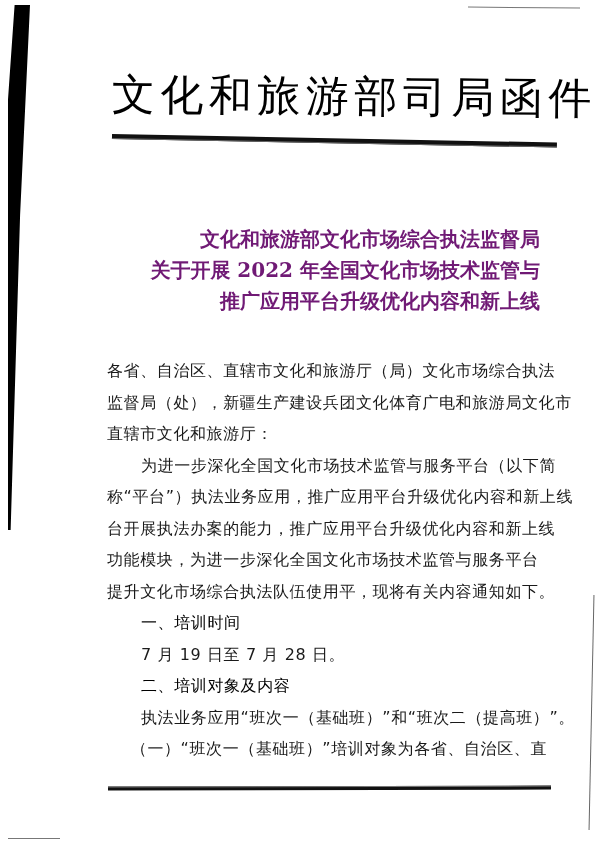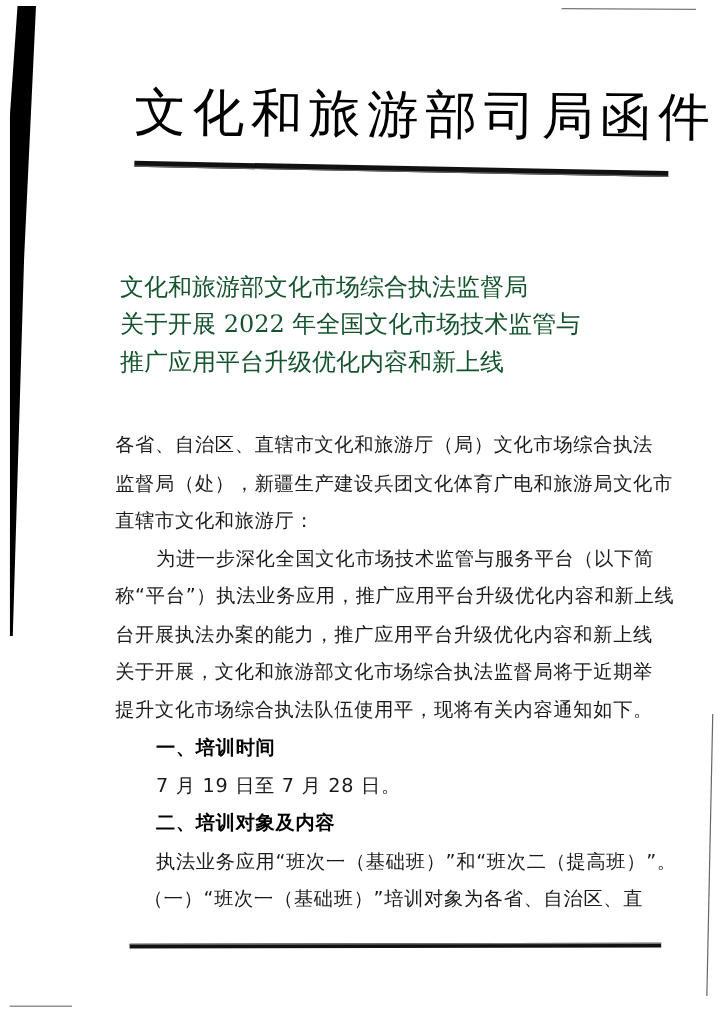--- a/index.html
+++ b/index.html
@@ -73,34 +73,34 @@
     background: #111;
     transform: rotate(1.1deg);
     transform-origin: left center;
     border-bottom: 1px solid #666;
   }
   .title {
     position: absolute;
     left: 100px;
     top: 224px;
     width: 440px;
-    text-align: left;
+    text-align: right;
     font-family: "DejaVu Serif", "Liberation Serif", serif;
-    font-weight: normal;
+    font-weight: bold;
     font-size: 20px;
     line-height: 31px;
-    color: #14532d;
+    color: #701a75;
   }
   .title-line {
     display: block;
     white-space: nowrap;
   }
   .body {
     position: absolute;
-    left: 96px;
+    left: 107px;
     top: 355px;
     width: 440px;
     font-family: "DejaVu Sans", "Liberation Sans", sans-serif;
     font-size: 16px;
     line-height: 31.5px;
     color: #1a1a1a;
   }
   .line {
     display: block;
     white-space: nowrap;
@@ -108,21 +108,21 @@
     letter-spacing: 0.6px;
   }
   .indent {
     padding-left: 34px;
   }
   .indent-sm {
     padding-left: 6px;
     text-align: right;
   }
   .heading {
-    font-weight: bold;
+    font-weight: normal;
     color: #000;
   }
   .bottom-rule {
     position: absolute;
     left: 108px;
     top: 786px;
     width: 443px;
     height: 3px;
     background: #111;
     border-top: 1px solid #777;
@@ -149,21 +149,21 @@
 <div class="body">
   <div>
     <span class="line">各省、自治区、直辖市文化和旅游厅（局）文化市场综合执法</span>
     <span class="line">监督局（处），新疆生产建设兵团文化体育广电和旅游局文化市</span>
     <span class="line">直辖市文化和旅游厅：</span>
   </div>
   <div>
     <span class="line indent">为进一步深化全国文化市场技术监管与服务平台（以下简</span>
     <span class="line">称“平台”）执法业务应用，推广应用平台升级优化内容和新上线</span>
     <span class="line">台开展执法办案的能力，推广应用平台升级优化内容和新上线</span>
-    <span class="line">关于开展，文化和旅游部文化市场综合执法监督局将于近期举</span>
+    <span class="line">功能模块，为进一步深化全国文化市场技术监管与服务平台</span>
     <span class="line">提升文化市场综合执法队伍使用平，现将有关内容通知如下。</span>
   </div>
   <div>
     <span class="line indent heading">一、培训时间</span>
     <span class="line indent">7 月 19 日至 7 月 28 日。</span>
   </div>
   <div>
     <span class="line indent heading">二、培训对象及内容</span>
     <span class="line indent">执法业务应用“班次一（基础班）”和“班次二（提高班）”。</span>
     <span class="line indent-sm" style="padding-left:18px">（一）“班次一（基础班）”培训对象为各省、自治区、直</span>

